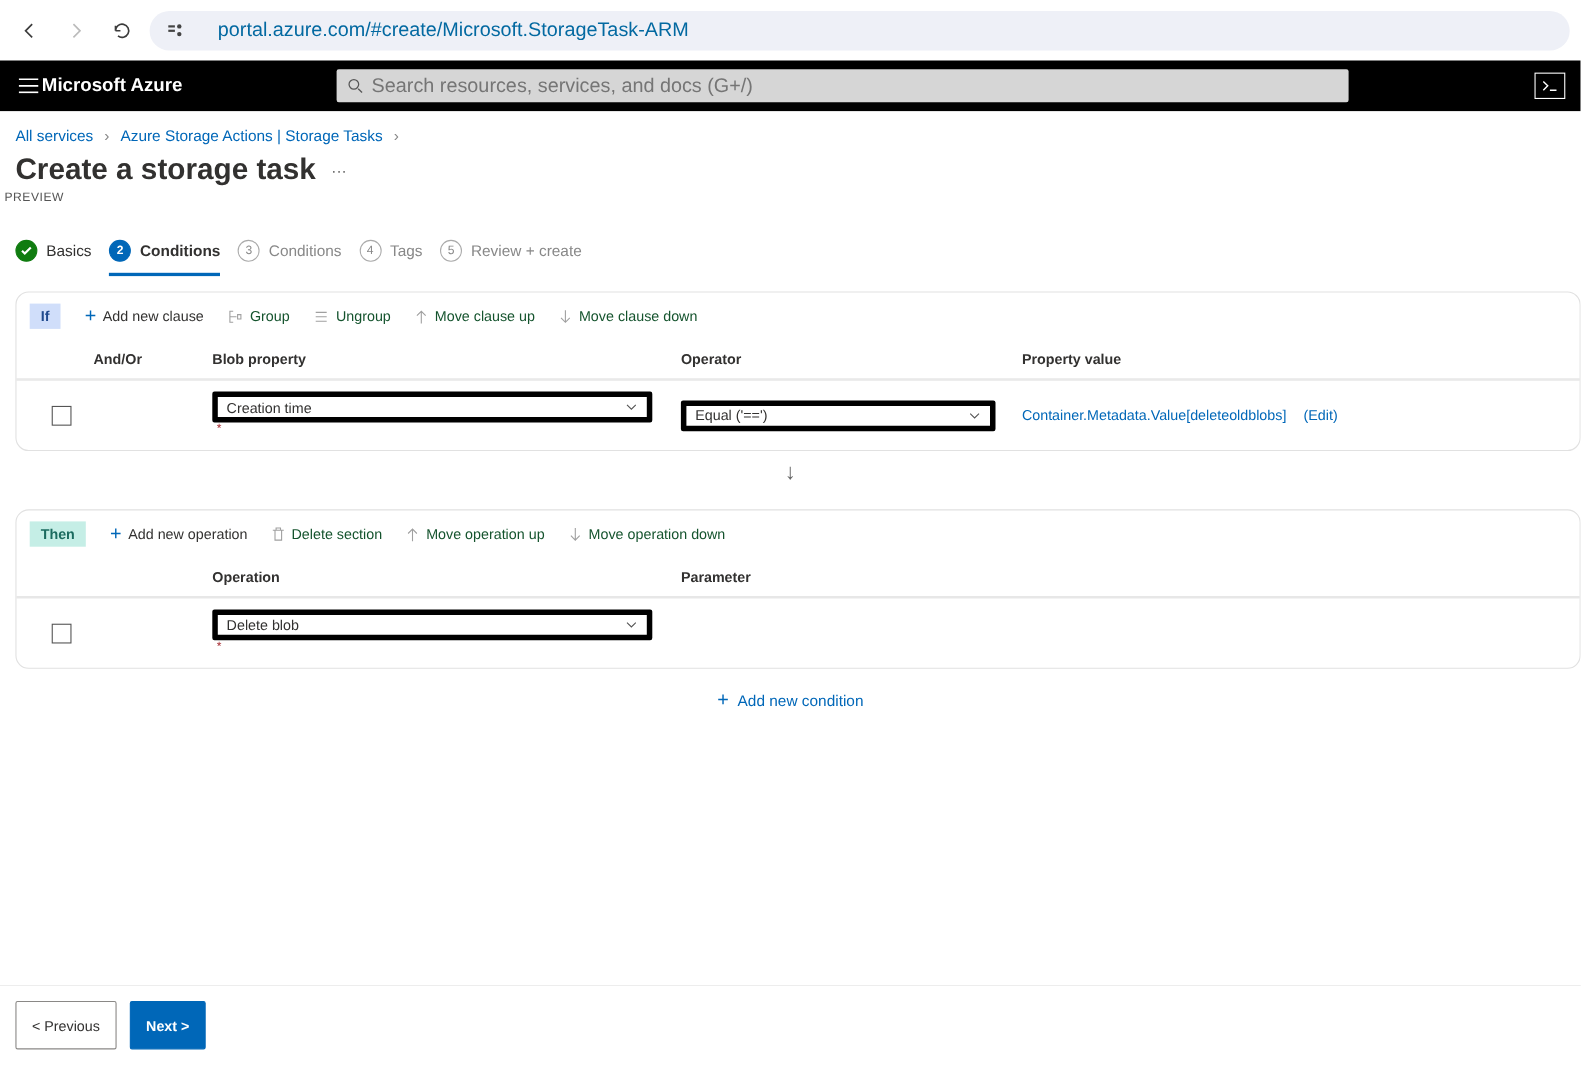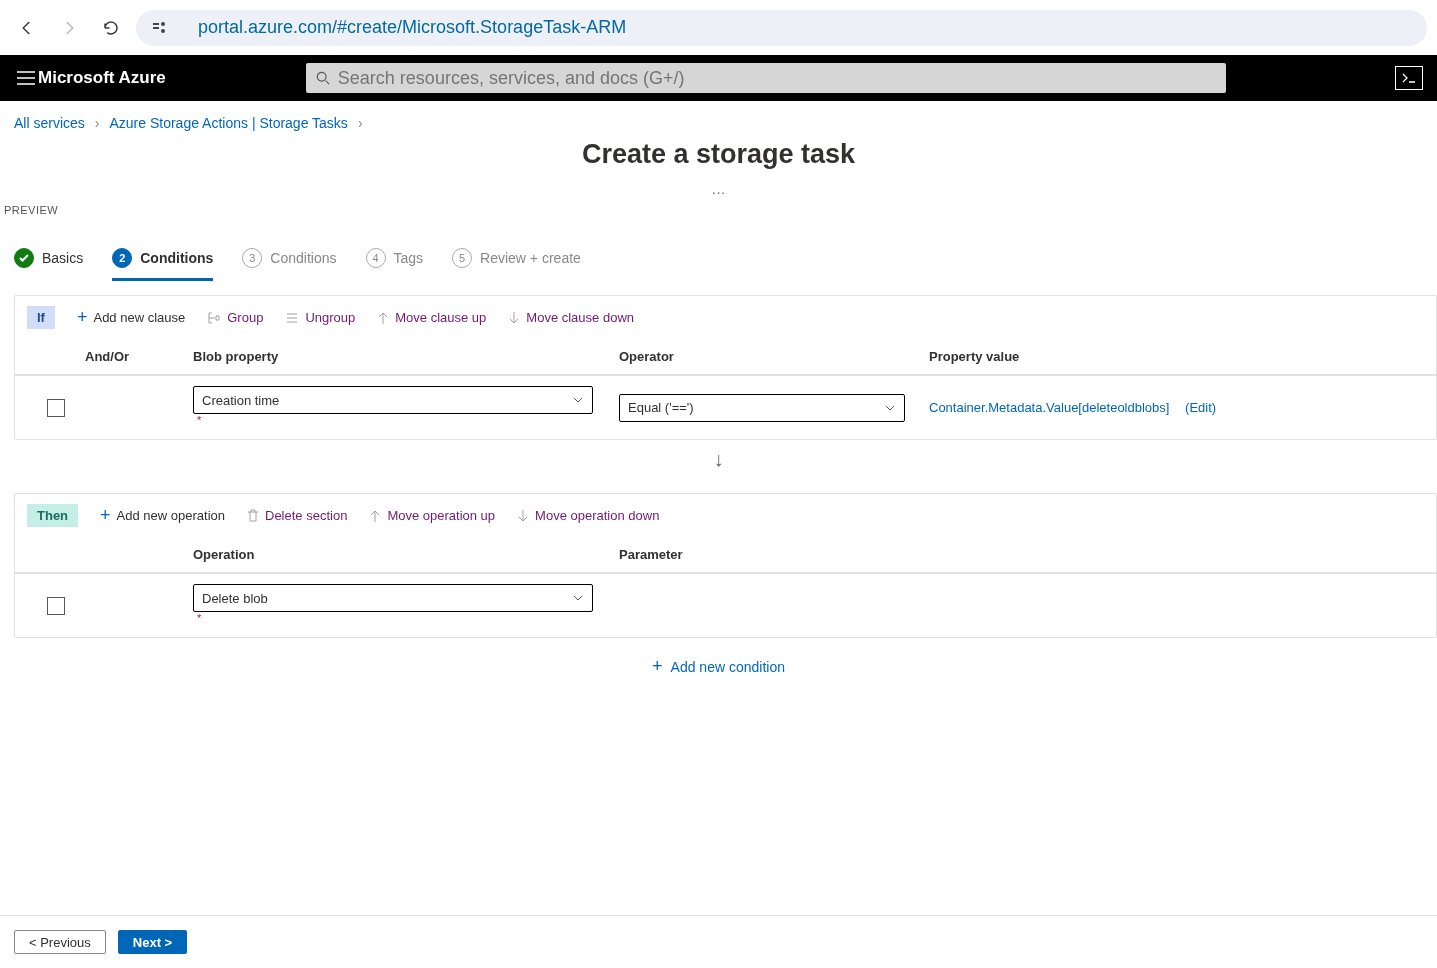--- a/index.html
+++ b/index.html
@@ -17,67 +17,67 @@
   .hamburger { width: 24px; height: 24px; display:flex; align-items:center; justify-content:center; cursor:pointer;}
   .azure-logo { color: #fff; font-size: 17px; font-weight: 600; white-space: nowrap; }
   .azure-search { flex: 1; max-width: 920px; height: 30px; background: #d6d6d6; border-radius: 2px; display: flex; align-items: center; padding: 0 10px; gap: 8px; margin-left: 140px; }
   .azure-search input { flex:1; border:none; background:transparent; font-size: 18px; outline:none; color:#333;}
   .shell-icon { margin-left:auto; width:28px; height:24px; border:1px solid #fff; display:flex; align-items:center; justify-content:center; cursor:pointer;}
   
   
   .crumb-row { display:flex; align-items:center; gap: 10px; padding: 14px 14px 6px; font-size:14px; }
   .crumb-link { color: #0067b8; text-decoration:none; cursor:pointer;}
   .crumb-sep { color:#888; }
-  .title-row { display:flex; align-items:center; gap:14px; padding: 2px 14px; flex-direction: column; }
+  .title-row { display:flex; align-items:center; gap:14px; padding: 2px 14px; }
   .page-title { font-size: 27px; font-weight: 600; }
   .title-more { color:#666; font-size:14px; cursor:pointer;}
   .preview-label { font-size: 11px; color: #555; padding: 2px 4px 18px; letter-spacing: .5px;}
   
   
-  .tabs { display:flex; align-items:center; gap: 29px; padding: 6px 14px 0; }
+  .tabs { display:flex; align-items:center; gap: 16px; padding: 6px 14px 0; }
   .tab { display:flex; align-items:center; gap:8px; padding: 8px 0 10px; font-size: 14px; color: #888; cursor:pointer; border-bottom: 3px solid transparent;}
   .tab.done { color:#323130; }
   .tab.active { color:#323130; font-weight:600; border-bottom-color: #0067b8; }
   .step-circle { width:20px; height:20px; border-radius:50%; border:1px solid #aaa; display:flex; align-items:center; justify-content:center; font-size:11px; color:#888;}
   .step-circle.check { background:#107C10; border-color:#107C10; color:#fff;}
   .step-circle.current { background:#0067b8; border-color:#0067b8; color:#fff;}
   
   
-  .panel { border:1px solid #e1e1e1; margin: 14px 0 0 14px; border-radius:2px;}
+  .panel { border:1px solid #e1e1e1; margin: 14px 0 0 14px; border-radius:12px;}
   .panel-toolbar { display:flex; align-items:center; gap: 22px; padding: 10px 12px; }
   .tag-if { background:#d0defa; color:#204a8e; padding:4px 10px; font-size:13px; font-weight:600;}
   .tag-then { background:#c5eee6; color:#1b6b5f; padding:4px 10px; font-size:13px; font-weight:600;}
   .tool-link { display:flex; align-items:center; gap:6px; font-size:13px; color:#323130; cursor:pointer;}
-  .tool-link.disabled { color:#701a75; }
+  .tool-link.disabled { color:#14532d; }
   .plus { color:#0067b8; font-size:18px; font-weight:300;}
   
   .cond-header-row, .cond-data-row { display:flex; align-items:center; padding: 10px 12px; border-top:1px solid #e1e1e1;}
   .col-check { width:58px; display:flex; justify-content:center;}
   .chk { width:18px; height:18px; border:1px solid #555; background:#fff; cursor:pointer;}
   .col-andor { width:108px; font-size:13px;}
   .col-prop { width:426px; font-size:13px;}
   .col-op { width:310px; font-size:13px;}
   .col-val { flex:1; font-size:13px;}
   .cond-header-row { font-weight:600; border-bottom:1px solid #e1e1e1; color:#323130; border-top:none;}
   
-  .select-box { position:relative; width:400px; height:28px; border:1px solid #000000; border-radius:2px; display:flex; align-items:center; padding:0 8px; font-size:13px; background:#fff; cursor:pointer;}
+  .select-box { position:relative; width:400px; height:28px; border:5px solid #000000; border-radius:2px; display:flex; align-items:center; padding:0 8px; font-size:13px; background:#fff; cursor:pointer;}
   .select-box.narrow { width:286px;}
   .chevron-down { position:absolute; right:8px; }
   .req { color:#a4262c; margin-left:4px; font-size:11px; vertical-align:top;}
   .val-link { color:#0067b8; cursor:pointer;}
   .edit-link { color:#0067b8; cursor:pointer; margin-left:12px;}
   
   .arrow-between { text-align:center; padding: 8px 0; color:#666; font-size:20px;}
   
   .add-cond-row { text-align:center; padding: 18px 0; }
   .add-cond-link { color:#0067b8; font-size:14px; cursor:pointer; display:inline-flex; align-items:center; gap:8px;}
   
   
   .footer { position:fixed; bottom:0; left:0; right:0; border-top:1px solid #e1e1e1; padding: 14px; display:flex; gap:12px; background:#fff;}
-  .btn { height:24px; padding:0 14px; font-size:13px; border-radius:2px; cursor:pointer; display:flex; align-items:center;}
+  .btn { height:44px; padding:0 14px; font-size:13px; border-radius:2px; cursor:pointer; display:flex; align-items:center;}
   .btn-secondary { background:#fff; border:1px solid #8a8886; color:#323130;}
   .btn-primary { background:#0067b8; border:1px solid #0067b8; color:#fff; font-weight:600;}
 </style>
 </head>
 <body>
 
 <div class="browser-bar">
   <button class="nav-btn">
     <svg viewBox="0 0 24 24">
         <path d="M15 4l-8 8 8 8" stroke="#3c3c3c" stroke-width="2" fill="none"></path>

